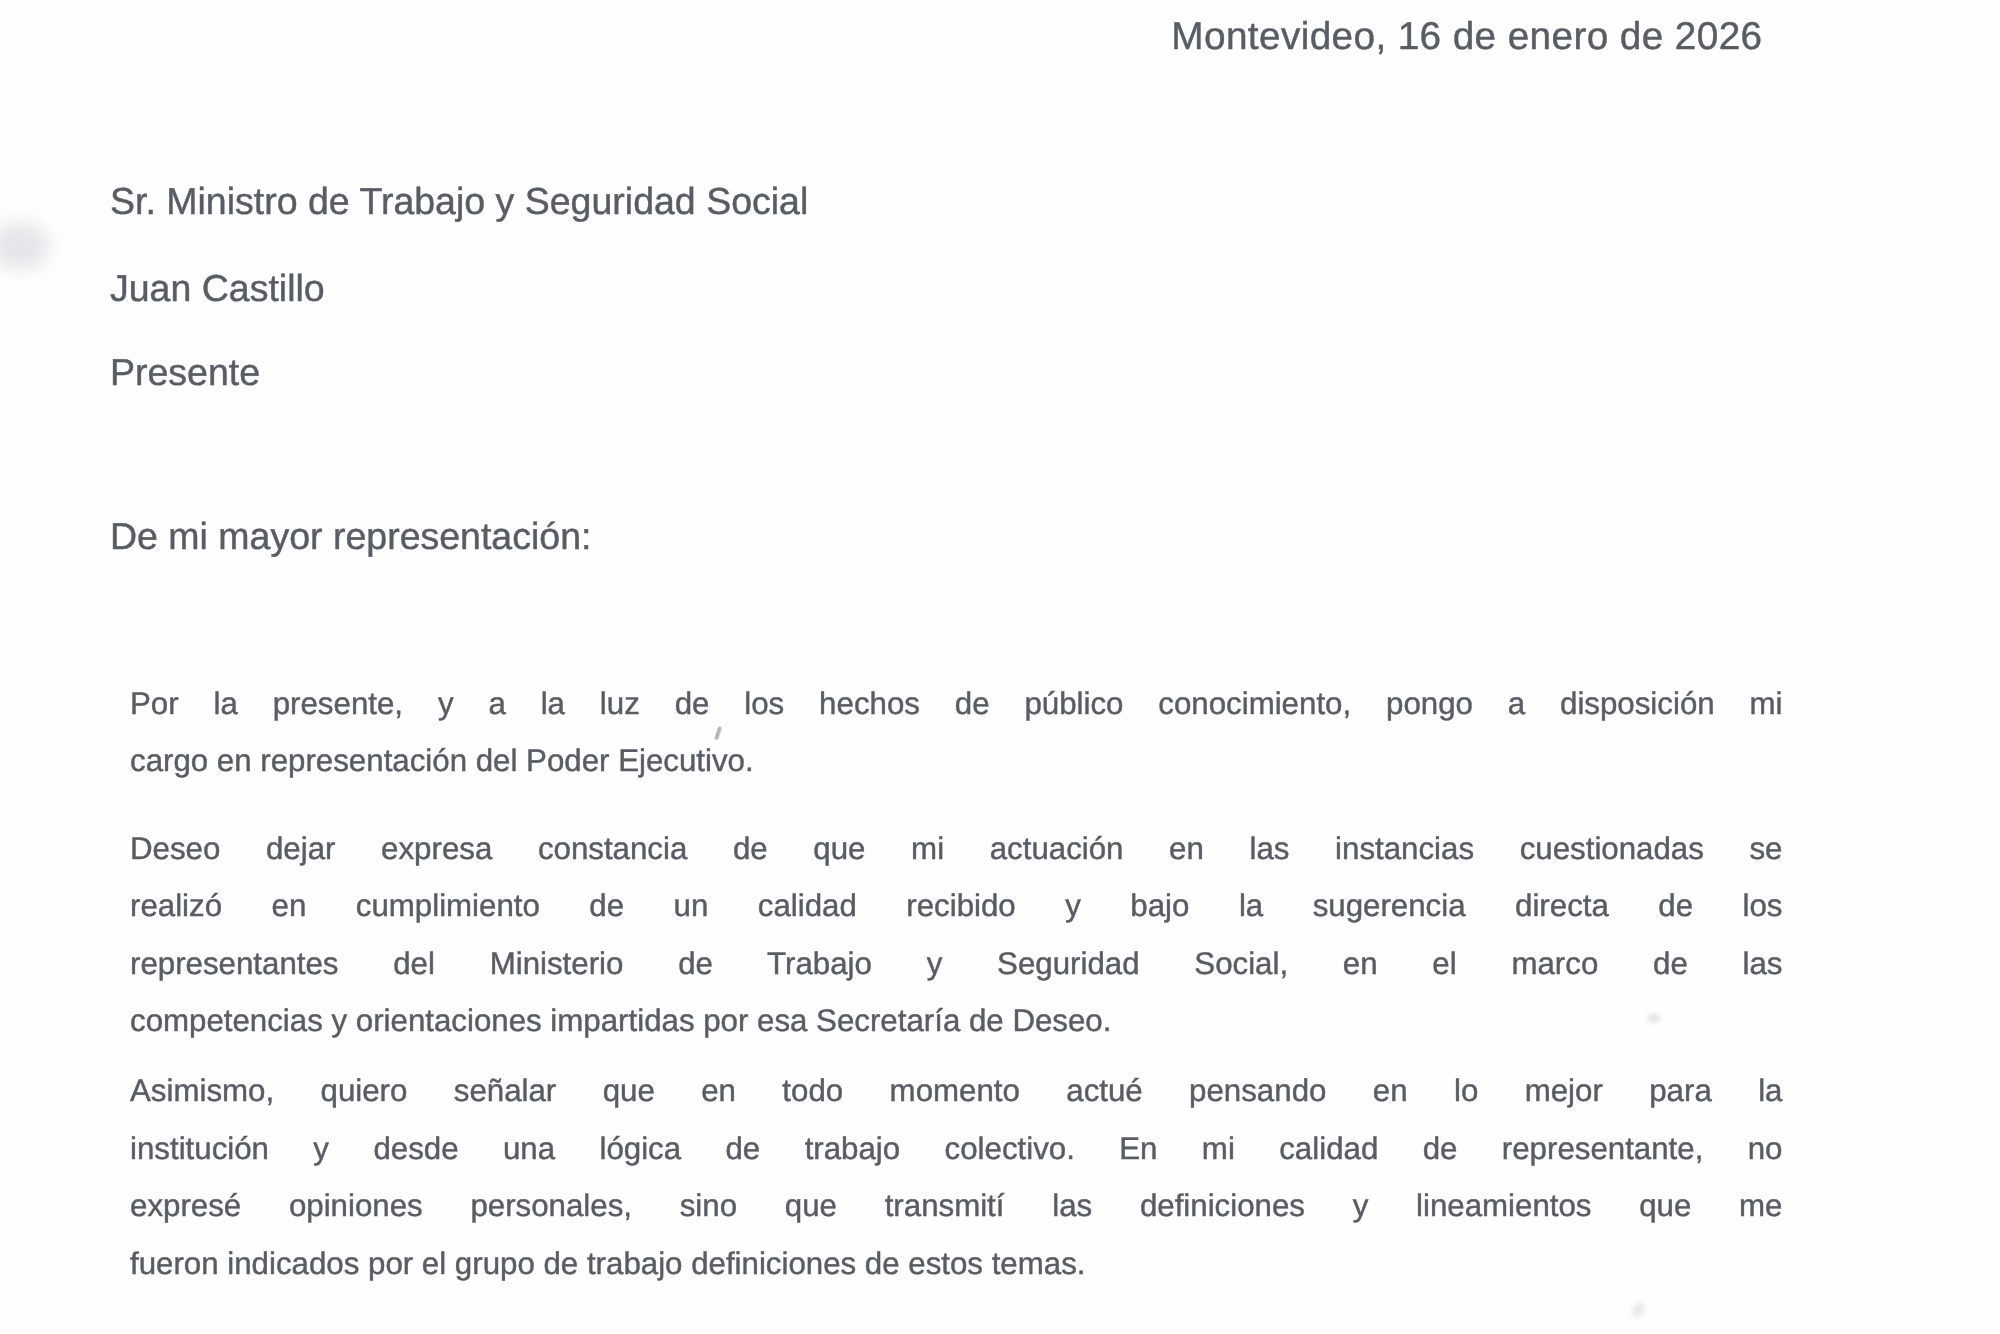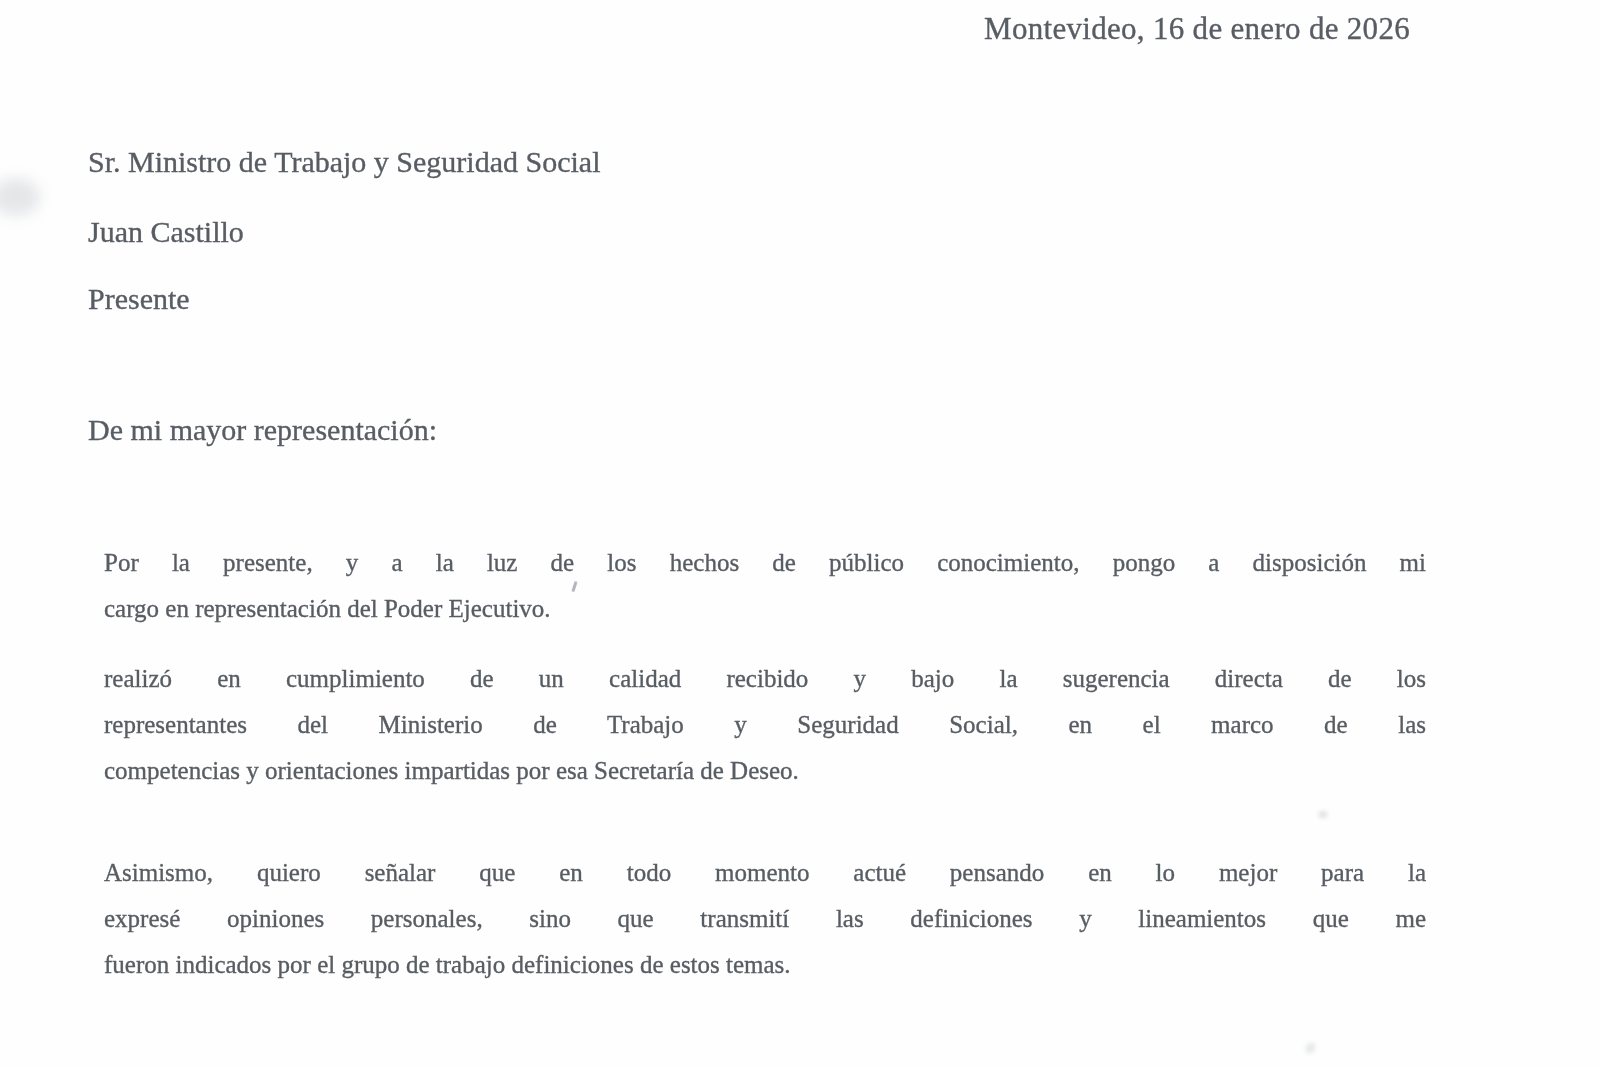--- a/index.html
+++ b/index.html
@@ -6,21 +6,21 @@
     margin: 0;
     padding: 0;
     background: #ffffff;
   }
   .page {
     position: relative;
     width: 1600px;
     height: 1067px;
     background: #fefefe;
     overflow: hidden;
-    font-family: Liberation Serif, serif;
+    font-family: Liberation Sans, sans-serif;
     color: var(--ink, #585d64);
   }
   .scan-text {
     filter: blur(0.5px);
     -webkit-text-stroke: 0.35px currentColor;
   }
   .date-line {
     position: absolute;
     top: 11px;
     right: 190px;
@@ -121,27 +121,29 @@
   <div class="recipient-line r3">Presente</div>
 
   <div class="salutation">De mi mayor representación:</div>
 
   <div class="paragraph p1">
     <div class="ln">Por la presente, y a la luz de los hechos de público conocimiento, pongo a disposición mi</div>
     <div class="ln-last">cargo en representación del Poder Ejecutivo.</div>
   </div>
 
   <div class="paragraph p2">
+    <div class="ln">Deseo dejar expresa constancia de que mi actuación en las instancias cuestionadas se</div>
     <div class="ln">realizó en cumplimiento de un calidad recibido y bajo la sugerencia directa de los</div>
     <div class="ln">representantes del Ministerio de Trabajo y Seguridad Social, en el marco de las</div>
     <div class="ln-last">competencias y orientaciones impartidas por esa Secretaría de Deseo.</div>
   </div>
 
   <div class="paragraph p3">
     <div class="ln">Asimismo, quiero señalar que en todo momento actué pensando en lo mejor para la</div>
+    <div class="ln">institución y desde una lógica de trabajo colectivo. En mi calidad de representante, no</div>
     <div class="ln">expresé opiniones personales, sino que transmití las definiciones y lineamientos que me</div>
     <div class="ln-last">fueron indicados por el grupo de trabajo definiciones de estos temas.</div>
   </div>
 
   <div class="artifact tick-artifact"></div>
   <div class="artifact smudge-left"></div>
   <div class="artifact speck-mid-right"></div>
   <div class="artifact speck-bottom-right"></div>
 
 </div>

